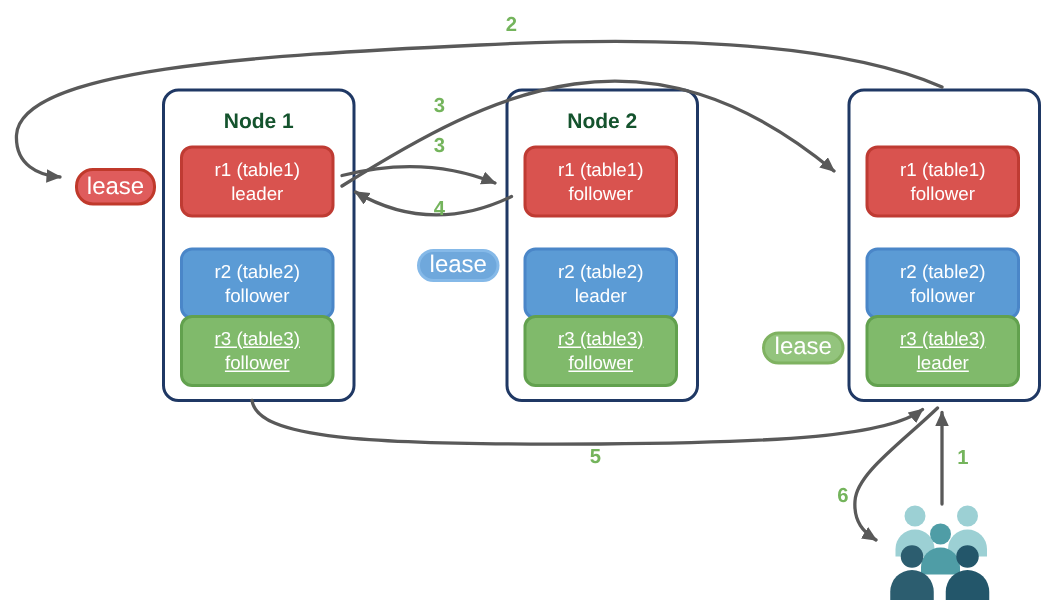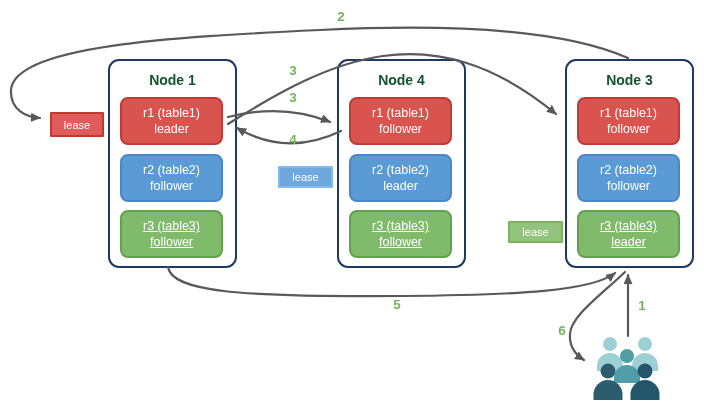--- a/index.html
+++ b/index.html
@@ -14,28 +14,28 @@
   }
   .node-title{
     margin-top:11px;text-align:center;font-size:14px;font-weight:700;color:#14532d;
   }
   .replica{
     position:absolute;left:10px;width:99px;height:44px;border-radius:8px;
     display:flex;flex-direction:column;align-items:center;justify-content:center;
     color:#ffffff;font-size:12.5px;line-height:1.3;text-align:center;
   }
   .replica.r1{top:36px;}
-  .replica.r2{top:93px;}
+  .replica.r2{top:104px;}
   .replica.r3{top:149px;text-decoration:underline;}
   .replica.red{background:var(--c-replica-red,#d9534f);border:2px solid var(--c-replica-red-border,#bf3b33);}
   .replica.blue{background:var(--c-replica-blue,#5b9bd5);border:2px solid var(--c-replica-blue-border,#4a86c8);}
   .replica.green{background:var(--c-replica-green,#80ba6b);border:2px solid var(--c-replica-green-border,#62a14e);}
   .lease{
     position:absolute;z-index:4;display:flex;align-items:center;justify-content:center;
-    color:#ffffff;font-size:11px;border-radius:1px;
+    color:#ffffff;font-size:16px;border-radius:12px;
   }
   .lease.red{left:50px;top:112px;width:50px;height:21px;background:var(--c-lease-red,#df5c5c);border:2px solid var(--c-lease-red-border,#c0392b);}
   .lease.blue{left:278px;top:166px;width:51px;height:18px;background:var(--c-lease-blue,#6fa8dc);border:2px solid var(--c-lease-blue-border,#85b9e8);}
   .lease.green{left:508px;top:221px;width:51px;height:18px;background:var(--c-lease-green,#93c47d);border:2px solid var(--c-lease-green-border,#7fb261);}
   .step{
     position:absolute;z-index:6;transform:translate(-50%,-50%);
     font-size:13.5px;font-weight:700;color:var(--c-step-number,#74b45c);
   }
 </style>
 </head>
@@ -53,37 +53,36 @@
       <span>r2 (table2)</span>
       <span>follower</span>
     </div>
     <div class="replica r3 green">
       <span>r3 (table3)</span>
       <span>follower</span>
     </div>
   </div>
 
   <div class="node" style="left:337px;">
-    <div class="node-title">Node 4</div>
+    <div class="node-title">Node 2</div>
     <div class="replica r1 red">
       <span>r1 (table1)</span>
       <span>follower</span>
     </div>
     <div class="replica r2 blue">
       <span>r2 (table2)</span>
       <span>leader</span>
     </div>
     <div class="replica r3 green">
       <span>r3 (table3)</span>
       <span>follower</span>
     </div>
   </div>
 
   <div class="node" style="left:565px;">
-    <div class="node-title">Node 3</div>
     <div class="replica r1 red">
       <span>r1 (table1)</span>
       <span>follower</span>
     </div>
     <div class="replica r2 blue">
       <span>r2 (table2)</span>
       <span>follower</span>
     </div>
     <div class="replica r3 green">
       <span>r3 (table3)</span>

